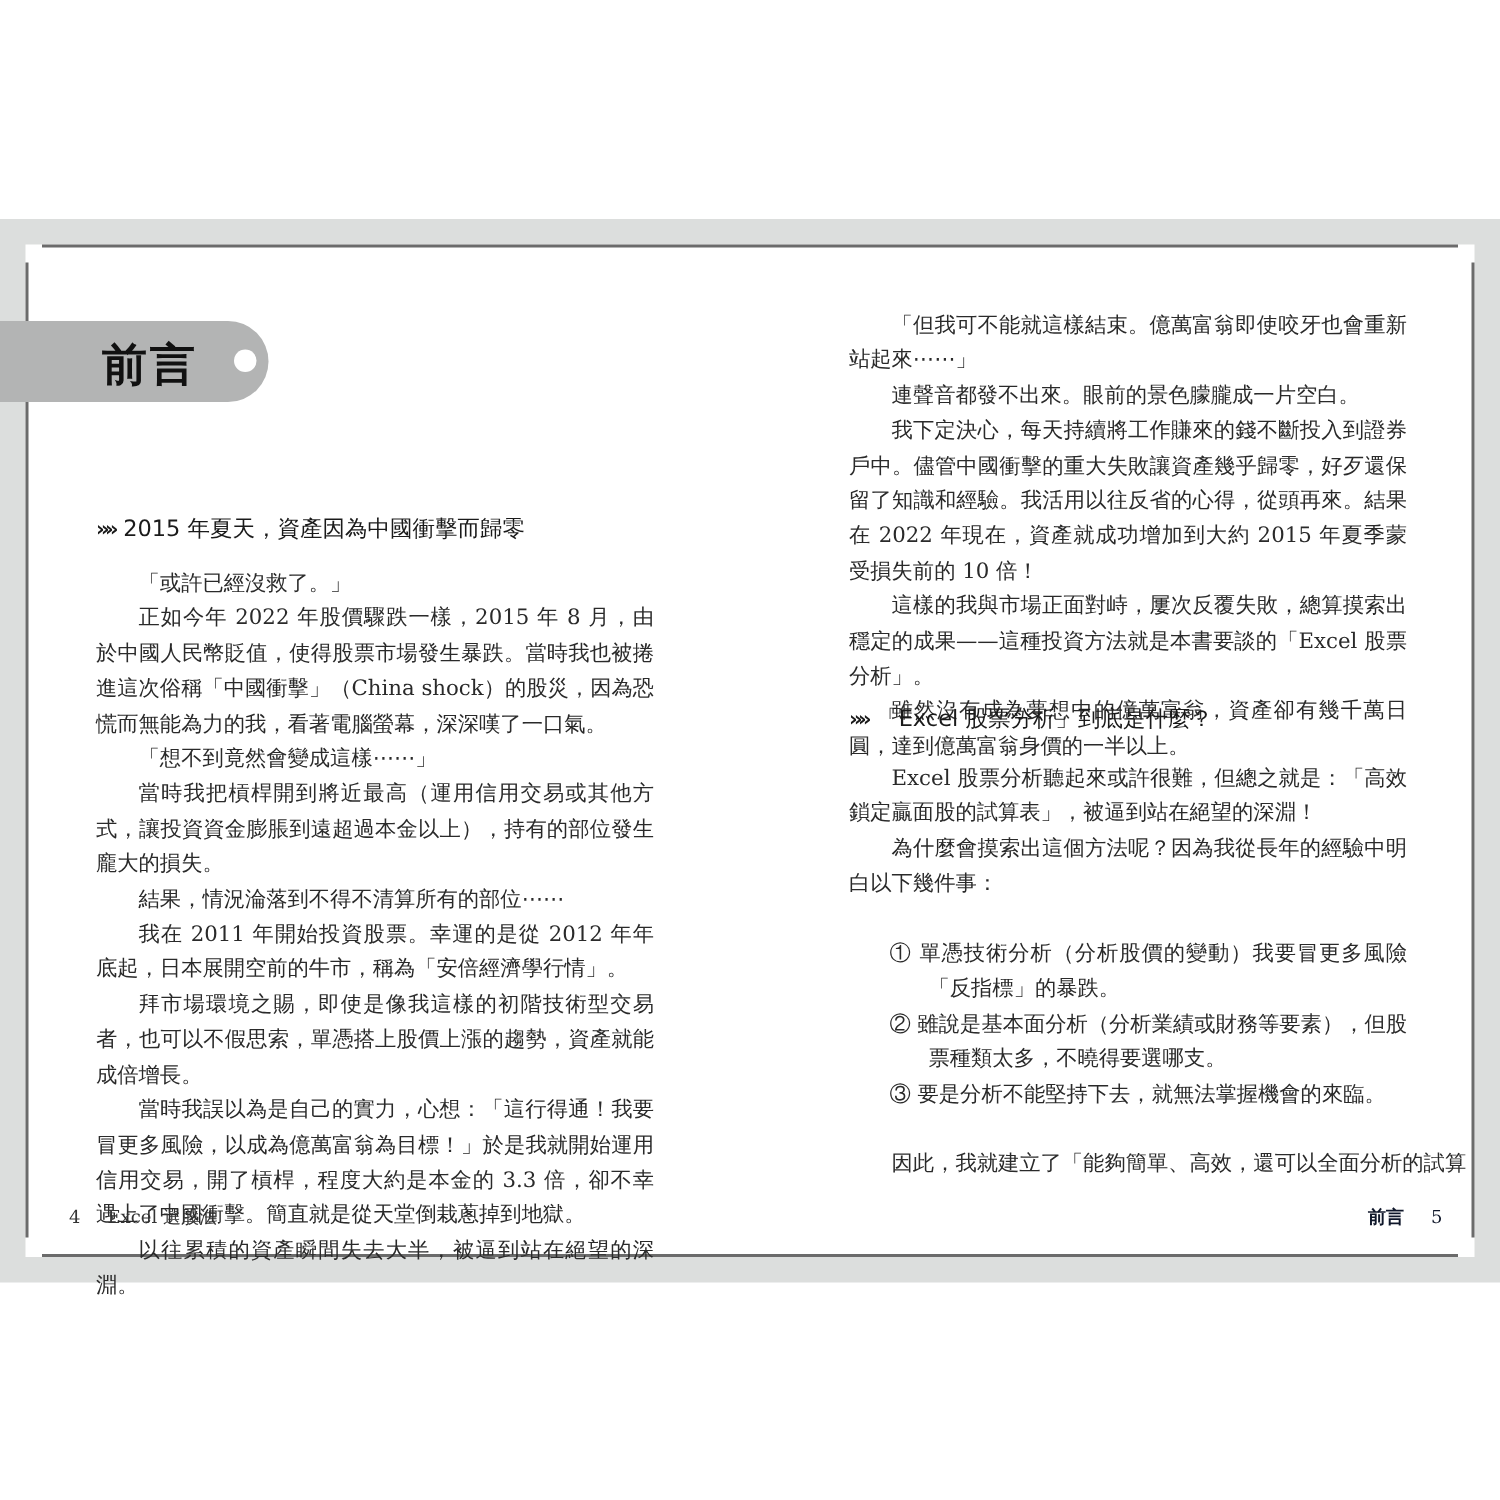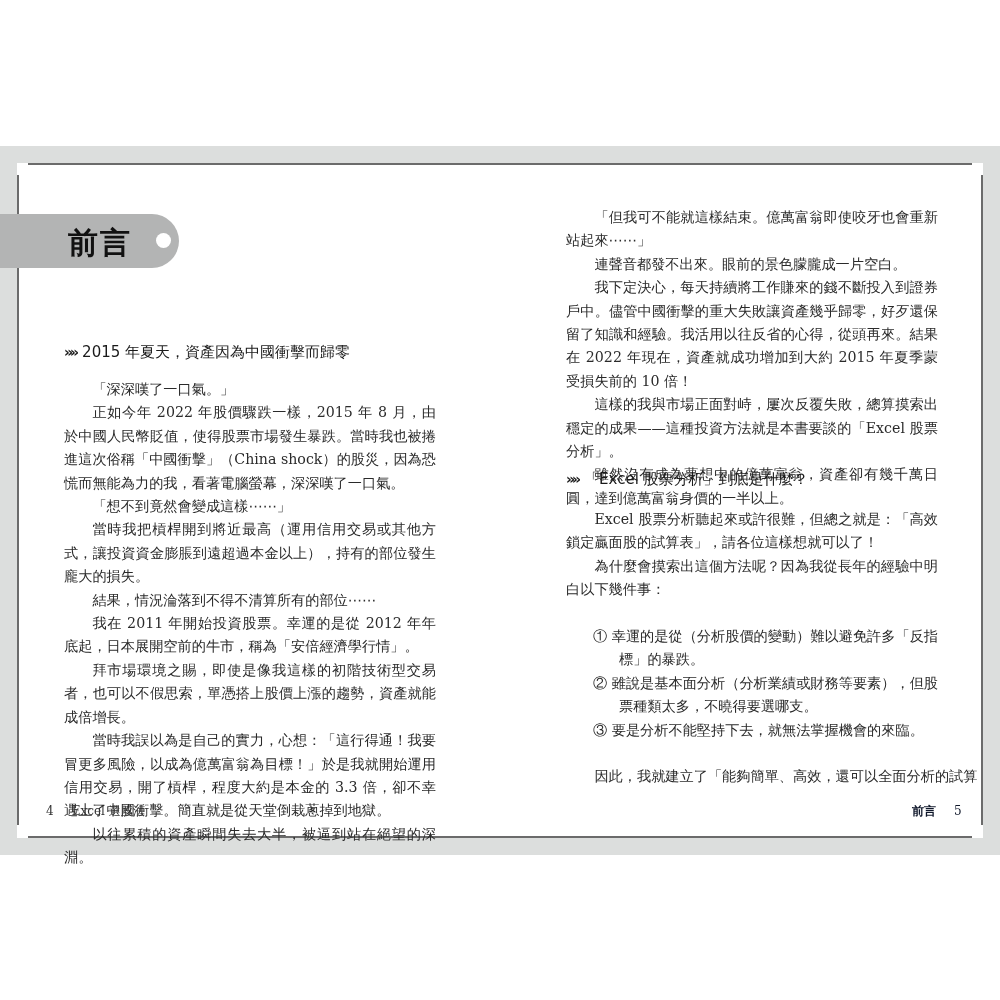--- a/index.html
+++ b/index.html
@@ -63,21 +63,21 @@
 
 <div class="chapter-tab"></div>
 <div class="chapter-title">前言</div>
 <div class="tab-hole"></div>
 
 <div class="section-heading" style="left:64px; top:343px;">
   <span class="chev">»»</span><span>2015 年夏天，資產因為中國衝擊而歸零</span>
 </div>
 
 <div class="col" style="left:64px; top:378px;">
-  <p>「深深嘆了一口氣。」</p>
+  <p>「或許已經沒救了。」</p>
   <p>正如今年 2022 年股價驟跌一樣，2015 年 8 月，由於中國人民幣貶值，使得股票市場發生暴跌。當時我也被捲進這次俗稱「中國衝擊」（China shock）的股災，因為恐慌而無能為力的我，看著電腦螢幕，深深嘆了一口氣。</p>
   <p>「想不到竟然會變成這樣⋯⋯」</p>
   <p>當時我把槓桿開到將近最高（運用信用交易或其他方式，讓投資資金膨脹到遠超過本金以上），持有的部位發生龐大的損失。</p>
   <p>結果，情況淪落到不得不清算所有的部位⋯⋯</p>
   <p>我在 2011 年開始投資股票。幸運的是從 2012 年年底起，日本展開空前的牛市，稱為「安倍經濟學行情」。</p>
   <p>拜市場環境之賜，即使是像我這樣的初階技術型交易者，也可以不假思索，單憑搭上股價上漲的趨勢，資產就能成倍增長。</p>
   <p>當時我誤以為是自己的實力，心想：「這行得通！我要冒更多風險，以成為億萬富翁為目標！」於是我就開始運用信用交易，開了槓桿，程度大約是本金的 3.3 倍，卻不幸遇上了中國衝擊。簡直就是從天堂倒栽蔥掉到地獄。</p>
   <p>以往累積的資產瞬間失去大半，被逼到站在絕望的深淵。</p>
 </div>
 
@@ -91,25 +91,25 @@
   <p>我下定決心，每天持續將工作賺來的錢不斷投入到證券戶中。儘管中國衝擊的重大失敗讓資產幾乎歸零，好歹還保留了知識和經驗。我活用以往反省的心得，從頭再來。結果在 2022 年現在，資產就成功增加到大約 2015 年夏季蒙受損失前的 10 倍！</p>
   <p>這樣的我與市場正面對峙，屢次反覆失敗，總算摸索出穩定的成果——這種投資方法就是本書要談的「Excel 股票分析」。</p>
   <p>雖然沒有成為夢想中的億萬富翁，資產卻有幾千萬日圓，達到億萬富翁身價的一半以上。</p>
 </div>
 
 <div class="section-heading" style="left:566px; top:470px;">
   <span class="chev">»»</span><span>「Excel 股票分析」到底是什麼？</span>
 </div>
 
 <div class="col" style="left:566px; top:508px;">
-  <p>Excel 股票分析聽起來或許很難，但總之就是：「高效鎖定贏面股的試算表」，請各位這樣想就可以了！</p>
+  <p>Excel 股票分析聽起來或許很難，但總之就是：「高效鎖定贏面股的試算表」，被逼到站在絕望的深淵！</p>
   <p>為什麼會摸索出這個方法呢？因為我從長年的經驗中明白以下幾件事：</p>
   <div class="gap"></div>
   <div style="padding-left:27px;">
-    <p class="list-item">① 幸運的是從（分析股價的變動）難以避免許多「反指標」的暴跌。</p>
+    <p class="list-item">① 單憑技術分析（分析股價的變動）我要冒更多風險「反指標」的暴跌。</p>
     <p class="list-item">② 雖說是基本面分析（分析業績或財務等要素），但股票種類太多，不曉得要選哪支。</p>
     <p class="list-item">③ 要是分析不能堅持下去，就無法掌握機會的來臨。</p>
   </div>
   <div class="gap"></div>
   <p style="white-space:nowrap;">因此，我就建立了「能夠簡單、高效，還可以全面分析的試算</p>
 </div>
 
 <div class="footer-right">
   <span class="title">前言</span><span>5</span>
 </div>

